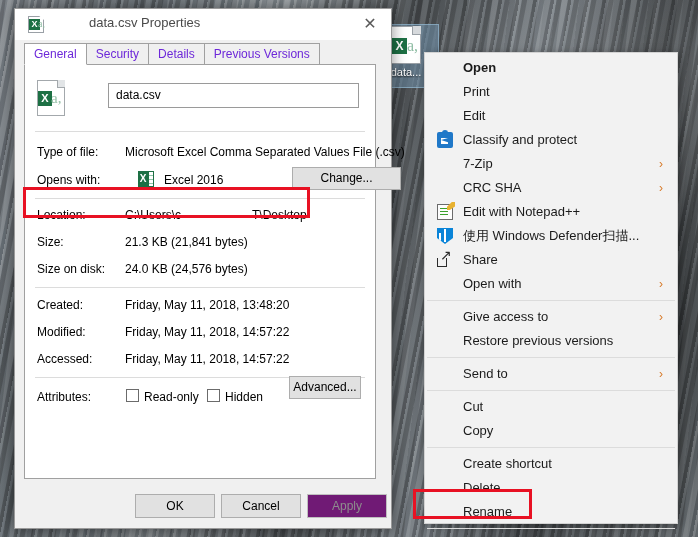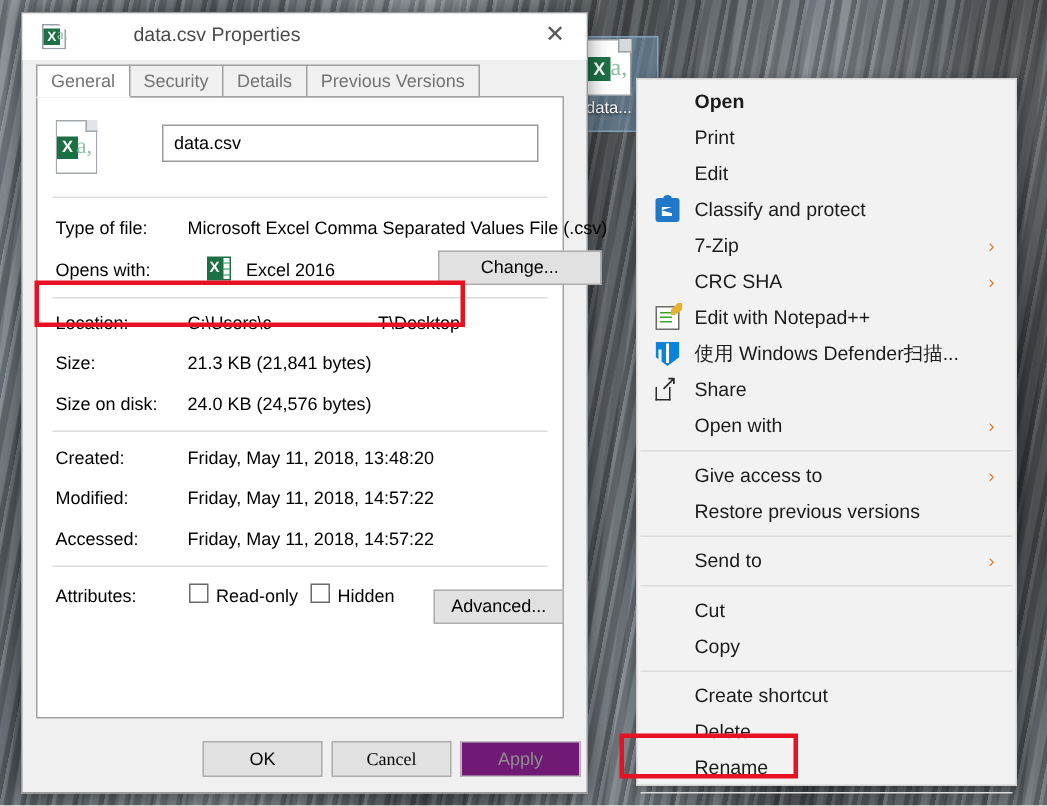--- a/index.html
+++ b/index.html
@@ -138,21 +138,21 @@
     position: absolute; left: 9px; top: 34px;
     height: 22px;
     font-size: 12px;
     z-index: 3;
   }
   .tab {
     display: inline-block;
     padding: 3px 9px 4px 9px;
     border: 1px solid #a0a0a0;
     background: #f0f0f0;
-    color: #737373;
+    color: #6d28d9;
     margin-left: -1px;
     position: relative;
     box-sizing: border-box;
     height: 22px;
     vertical-align: top;
   }
   .tab:first-child { margin-left: 0; }
   .tab.active {
     background: #ffffff;
     border-bottom: 1px solid #ffffff;
@@ -443,25 +443,25 @@
         <span class="lbl">Attributes:</span>
       </div>
       <div class="cbx" style="left:101px; top:324px;"></div>
       <div class="field" style="left:119px; top:325px;">
         <span class="lbl">Read-only</span>
       </div>
       <div class="cbx" style="left:182px; top:324px;"></div>
       <div class="field" style="left:200px; top:325px;">
         <span class="lbl">Hidden</span>
       </div>
-      <div class="winbtn" style="left:264px; top:328px; width:87px; height:23px; line-height:21px;">Advanced...</div>
+      <div class="winbtn" style="left:264px; top:311px; width:72px; height:23px; line-height:21px;">Advanced...</div>
     </div>
 
     <div class="winbtn" style="left:120px; top:485px; width:80px; height:24px; line-height:22px;">OK</div>
-    <div class="winbtn" style="left:206px; top:485px; width:80px; height:24px; line-height:22px;font-family:Liberation Serif, serif;">Cancel</div>
+    <div class="winbtn" style="left:206px; top:485px; width:80px; height:24px; line-height:22px;">Cancel</div>
     <div class="winbtn disabled" style="left:292px; top:485px; width:80px; height:24px; line-height:22px;">Apply</div>
   </div>
 
   <div class="redbox" style="left:23px; top:187px; width:287px; height:31px;"></div>
 
   <div id="ctxmenu">
     <div class="mi bold">
       <span>Open</span>
     </div>
     <div class="mi">

